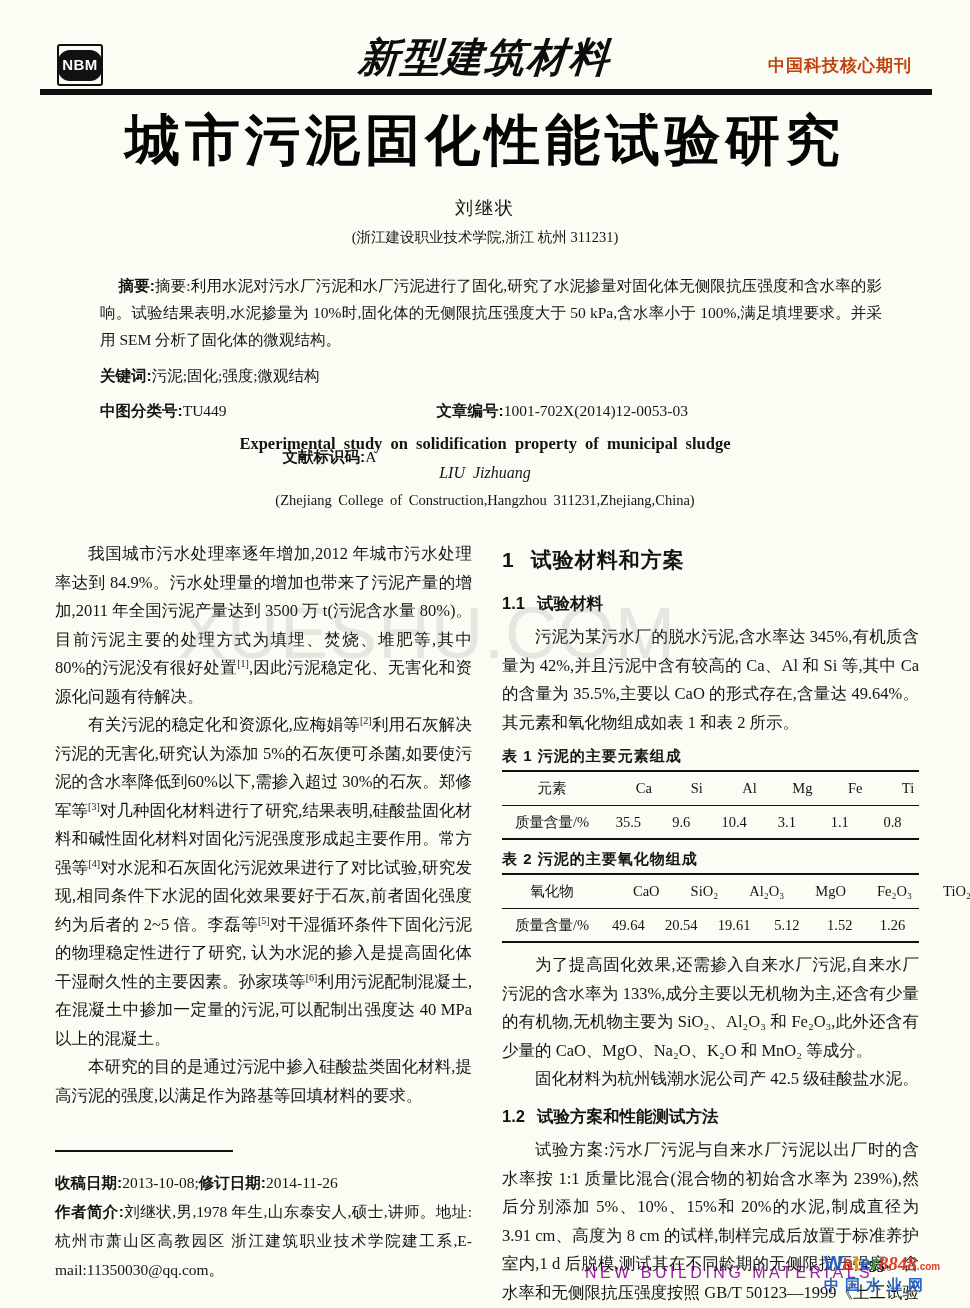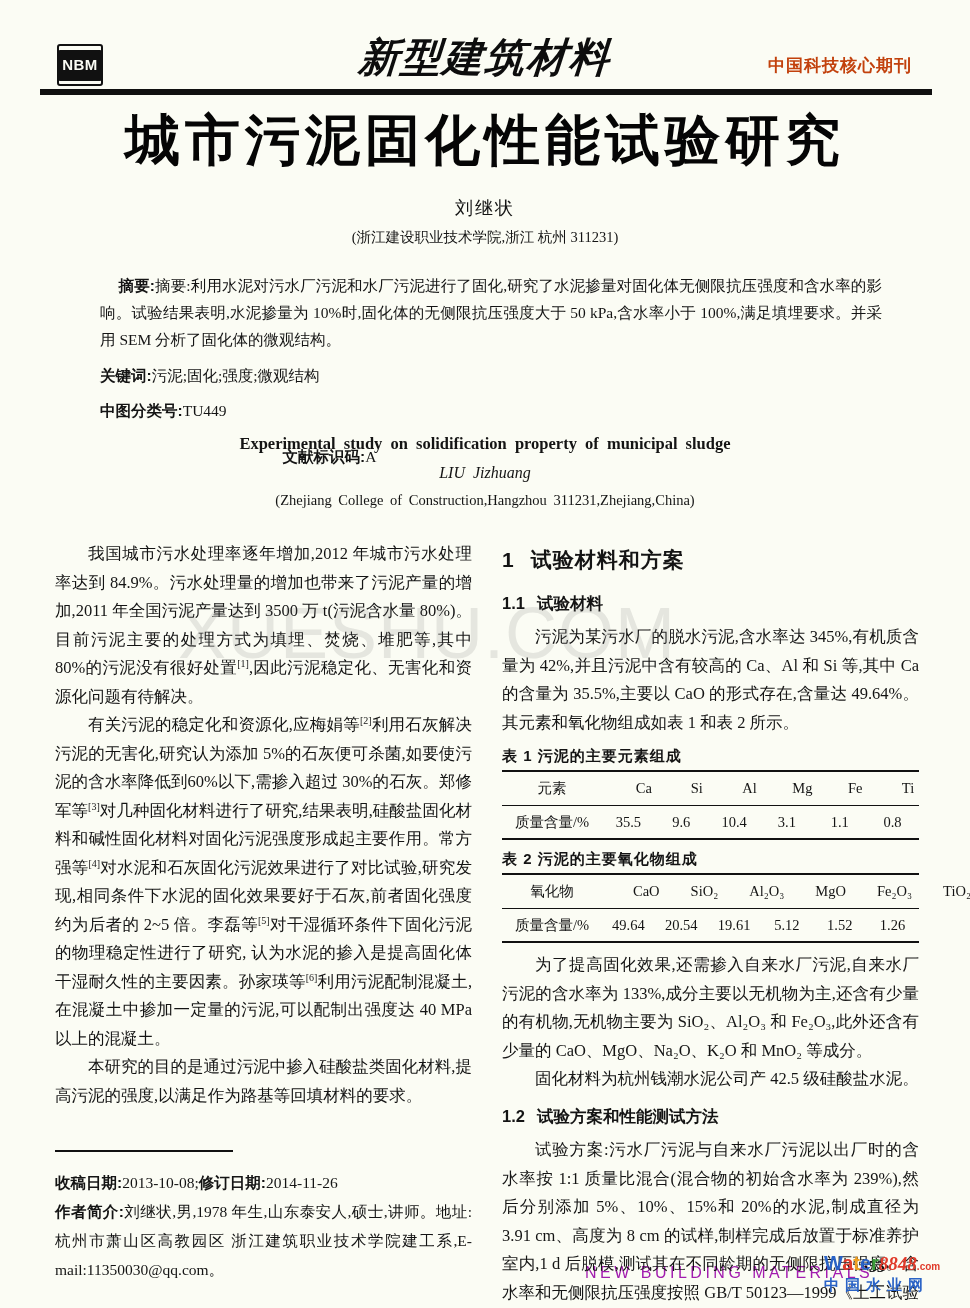--- a/index.html
+++ b/index.html
@@ -19,21 +19,21 @@
     width:46px; height:42px;
     border:2px solid #111; border-radius:3px;
     display:flex; align-items:center; justify-content:center;
     background:#fbfcf4;
   }
   .nbm-inner {
     background:#111; color:#fbfcf4;
     font-family:"Liberation Sans",sans-serif;
     font-weight:bold; font-size:15px; letter-spacing:0.5px;
     padding:7px 4px 9px 4px; line-height:1;
-    border-radius:2px;
+    border-radius:12px;
   }
   .journal-name {
     position:absolute; left:0; right:0; top:30px;
     text-align:center;
     font-family:"DejaVu Serif","Liberation Serif",serif;
     font-size:40px; font-weight:bold; font-style:italic;
     transform:skewX(-4deg);
     letter-spacing:2px;
     color:#0d0d0d;
   }
@@ -169,20 +169,21 @@
   <div class="paper-title">城市污泥固化性能试验研究</div>
   <div class="paper-author">刘继状</div>
   <div class="paper-affil">(浙江建设职业技术学院,浙江 杭州  311231)</div>
 
   <div class="abstract-block">
     <div class="abstract-para"><span class="lbl">摘要:</span><span>摘要:利用水泥对污水厂污泥和水厂污泥进行了固化,研究了水泥掺量对固化体无侧限抗压强度和含水率的影响。试验结果表明,水泥掺量为 10%时,固化体的无侧限抗压强度大于 50 kPa,含水率小于 100%,满足填埋要求。并采用 SEM 分析了固化体的微观结构。</span></div>
     <div class="kw-line"><span class="lbl">关键词:</span><span>污泥;固化;强度;微观结构</span></div>
     <div class="clc-line">
       <span class="seg1"><span class="lbl">中图分类号:</span><span>TU449</span></span>
       <span class="seg2"><span class="lbl">文献标识码:</span><span>A</span></span>
+      <span class="seg3"><span class="lbl">文章编号:</span><span>1001-702X(2014)12-0053-03</span></span>
     </div>
   </div>
 
   <div class="en-title">Experimental study on solidification property of municipal sludge</div>
   <div class="en-author">LIU Jizhuang</div>
   <div class="en-affil">(Zhejiang College of Construction,Hangzhou 311231,Zhejiang,China)</div>
 
   <div class="center-watermark">XUESHU.COM</div>
 
   <div class="columns">

